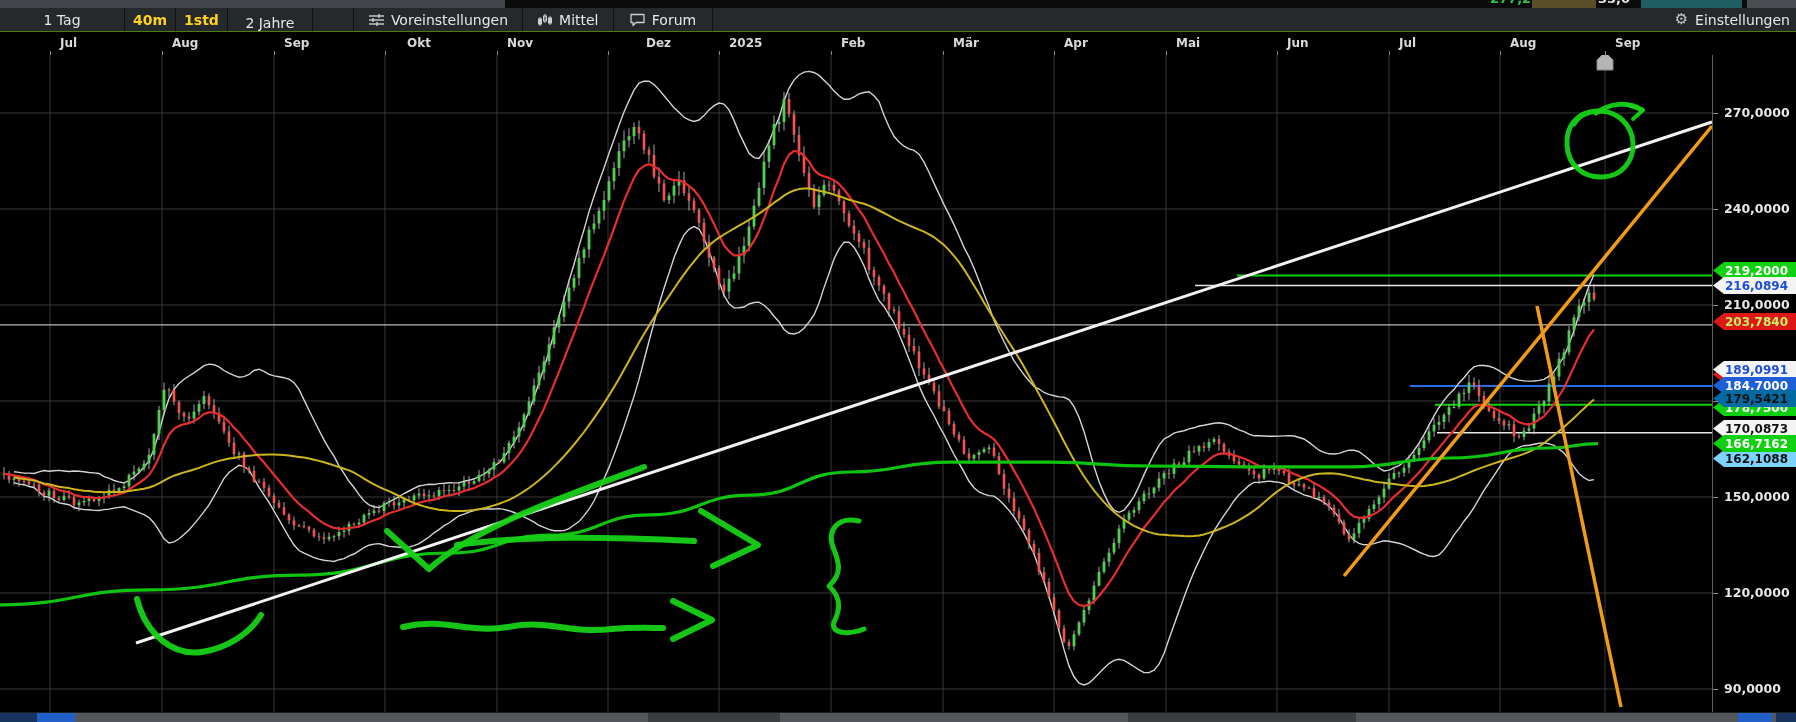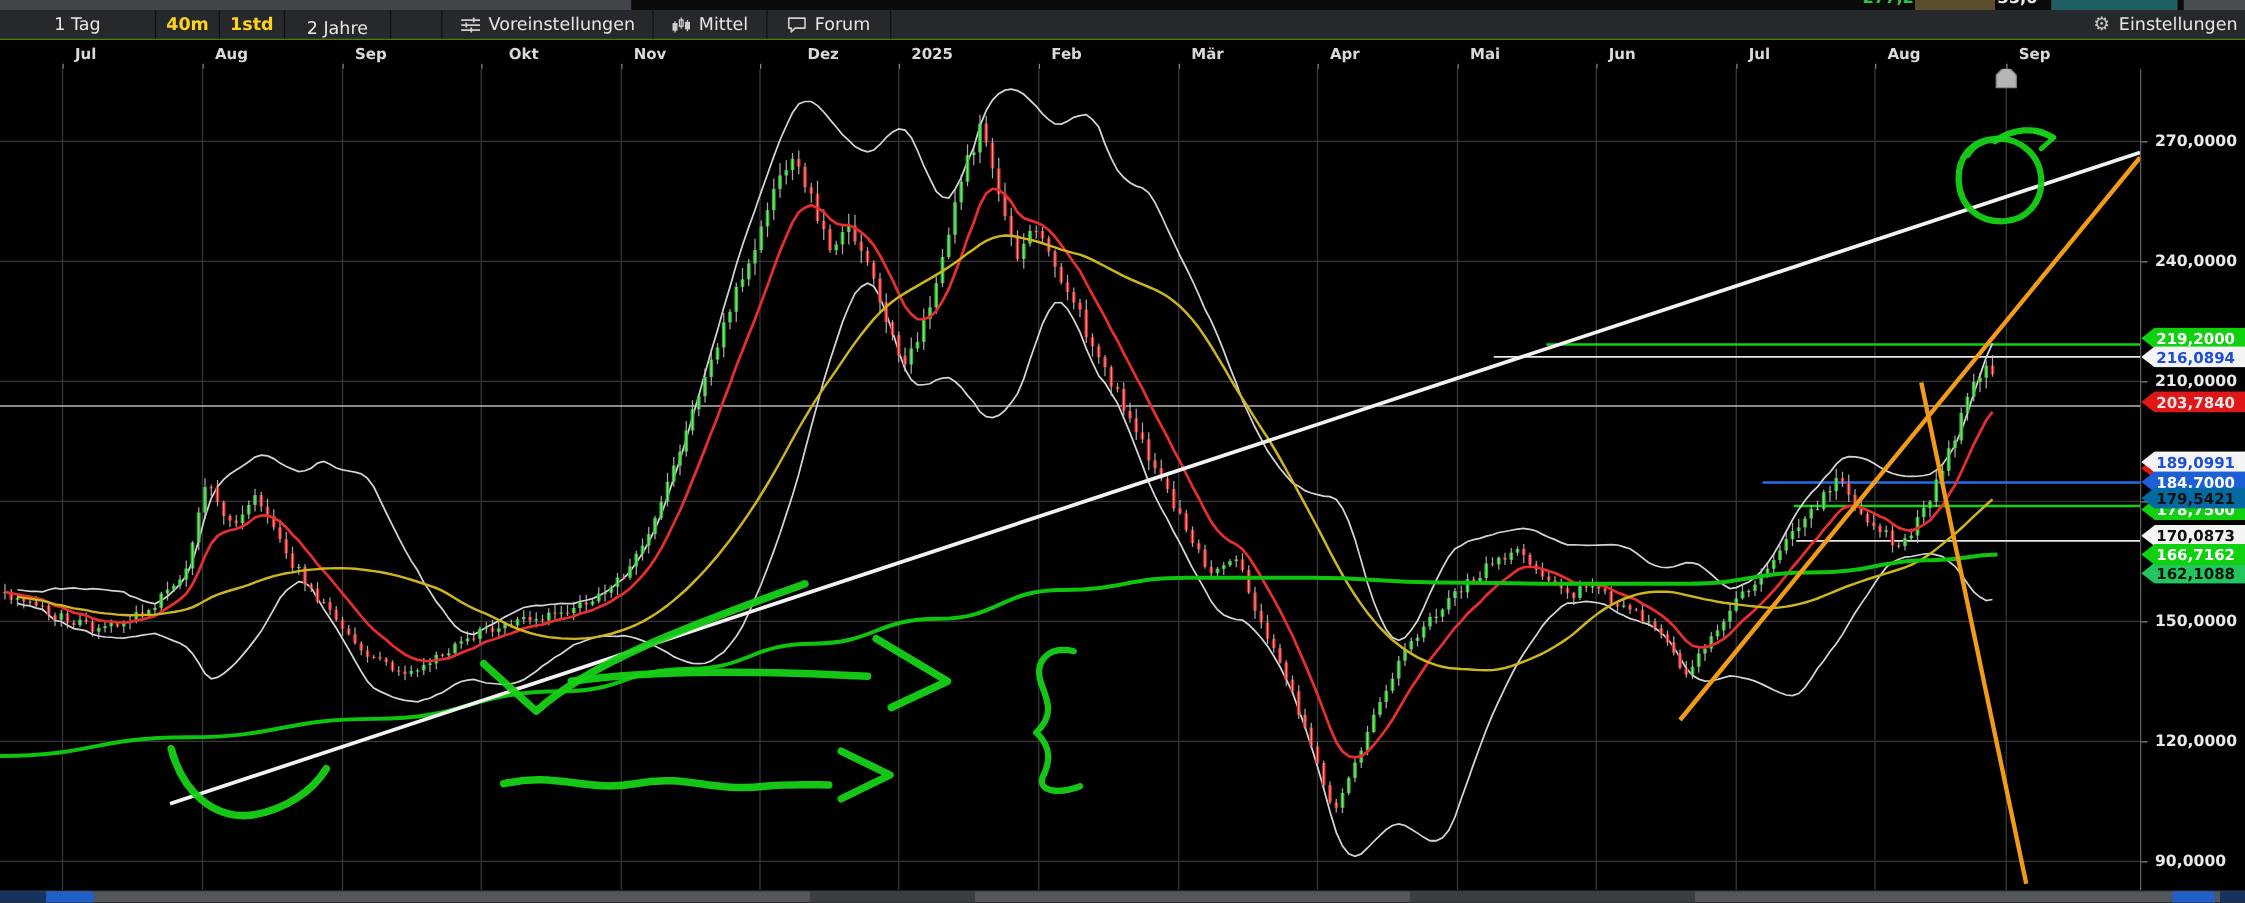--- a/index.html
+++ b/index.html
@@ -833,28 +833,28 @@
 
   <div id="price-axis">
       <div class="grid-label" style="top: 74px;">270,0000</div>
       <div class="grid-label" style="top: 170px;">240,0000</div>
       <div class="grid-label" style="top: 266px;">210,0000</div>
       <div class="grid-label" style="top: 458px;">150,0000</div>
       <div class="grid-label" style="top: 554px;">120,0000</div>
       <div class="grid-label" style="top: 650px;">90,0000</div>
       <div class="price-tag" style="top: 231px; background: rgb(15, 209, 15); color: rgb(255, 255, 255);">219,2000</div>
       <div class="price-tag" style="top: 246px; background: rgb(244, 244, 244); color: #1d4ed8;">216,0894</div>
-      <div class="price-tag" style="top: 282px; background: rgb(224, 23, 23); color: #e5e5e5;">203,7840</div>
+      <div class="price-tag" style="top: 282px; background: rgb(224, 23, 23); color: #bef264;">203,7840</div>
       <div class="price-tag" style="top: 299px; background: rgb(224, 23, 23); color: rgb(255, 255, 255); margin-top: 36px;">199,5150</div>
       <div class="price-tag" style="top: 330px; background: rgb(244, 244, 244); color: #1d4ed8;">189,0991</div>
       <div class="price-tag" style="top: 346px; background: rgb(29, 95, 214); color: rgb(255, 255, 255);">184,7000</div>
       <div class="price-tag" style="top: 368px; background: rgb(15, 209, 15); color: rgb(255, 255, 255);">178,7500</div>
       <div class="price-tag" style="top: 359px; background: #0369a1; color: rgb(17, 17, 17);">179,5421</div>
       <div class="price-tag" style="top: 389px; background: rgb(244, 244, 244); color: rgb(17, 17, 17);">170,0873</div>
-      <div class="price-tag" style="top: 419px; background: #22c55e; color: rgb(17, 17, 17);">162,1088</div>
+      <div class="price-tag" style="top: 419px; background: #7dd3fc; color: rgb(17, 17, 17);">162,1088</div>
       <div class="price-tag" style="top: 404px; background: rgb(15, 209, 15); color: rgb(255, 255, 255);">166,7162</div>
       <div style="position: absolute; left: 0px; width: 5px; height: 1px; background: rgb(136, 136, 136); top: 82px;"></div>
       <div style="position: absolute; left: 0px; width: 5px; height: 1px; background: rgb(136, 136, 136); top: 178px;"></div>
       <div style="position: absolute; left: 0px; width: 5px; height: 1px; background: rgb(136, 136, 136); top: 274px;"></div>
       <div style="position: absolute; left: 0px; width: 5px; height: 1px; background: rgb(136, 136, 136); top: 370px;"></div>
       <div style="position: absolute; left: 0px; width: 5px; height: 1px; background: rgb(136, 136, 136); top: 466px;"></div>
       <div style="position: absolute; left: 0px; width: 5px; height: 1px; background: rgb(136, 136, 136); top: 562px;"></div>
       <div style="position: absolute; left: 0px; width: 5px; height: 1px; background: rgb(136, 136, 136); top: 658px;"></div>
     </div>
 

